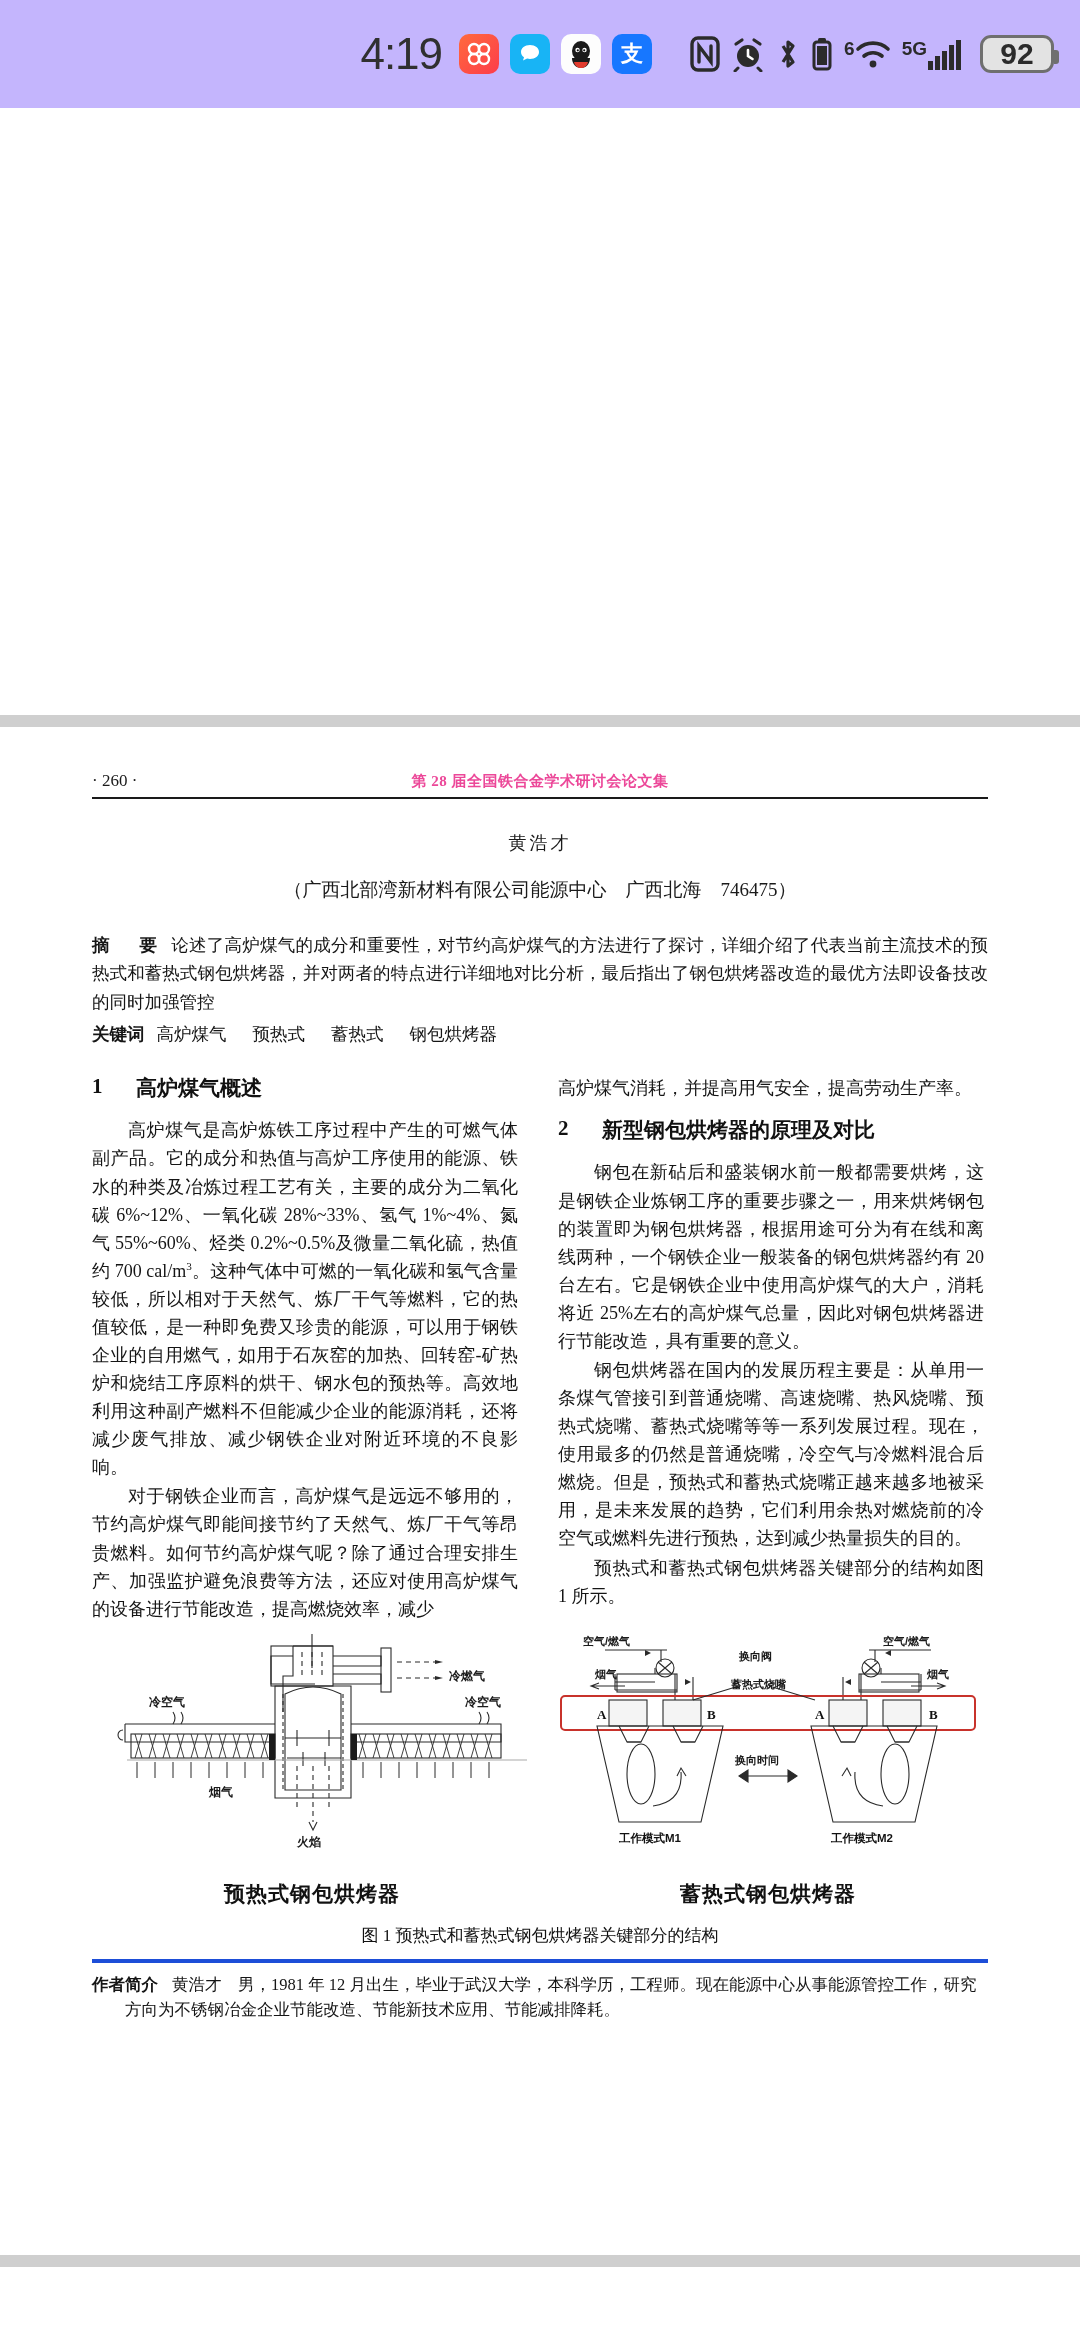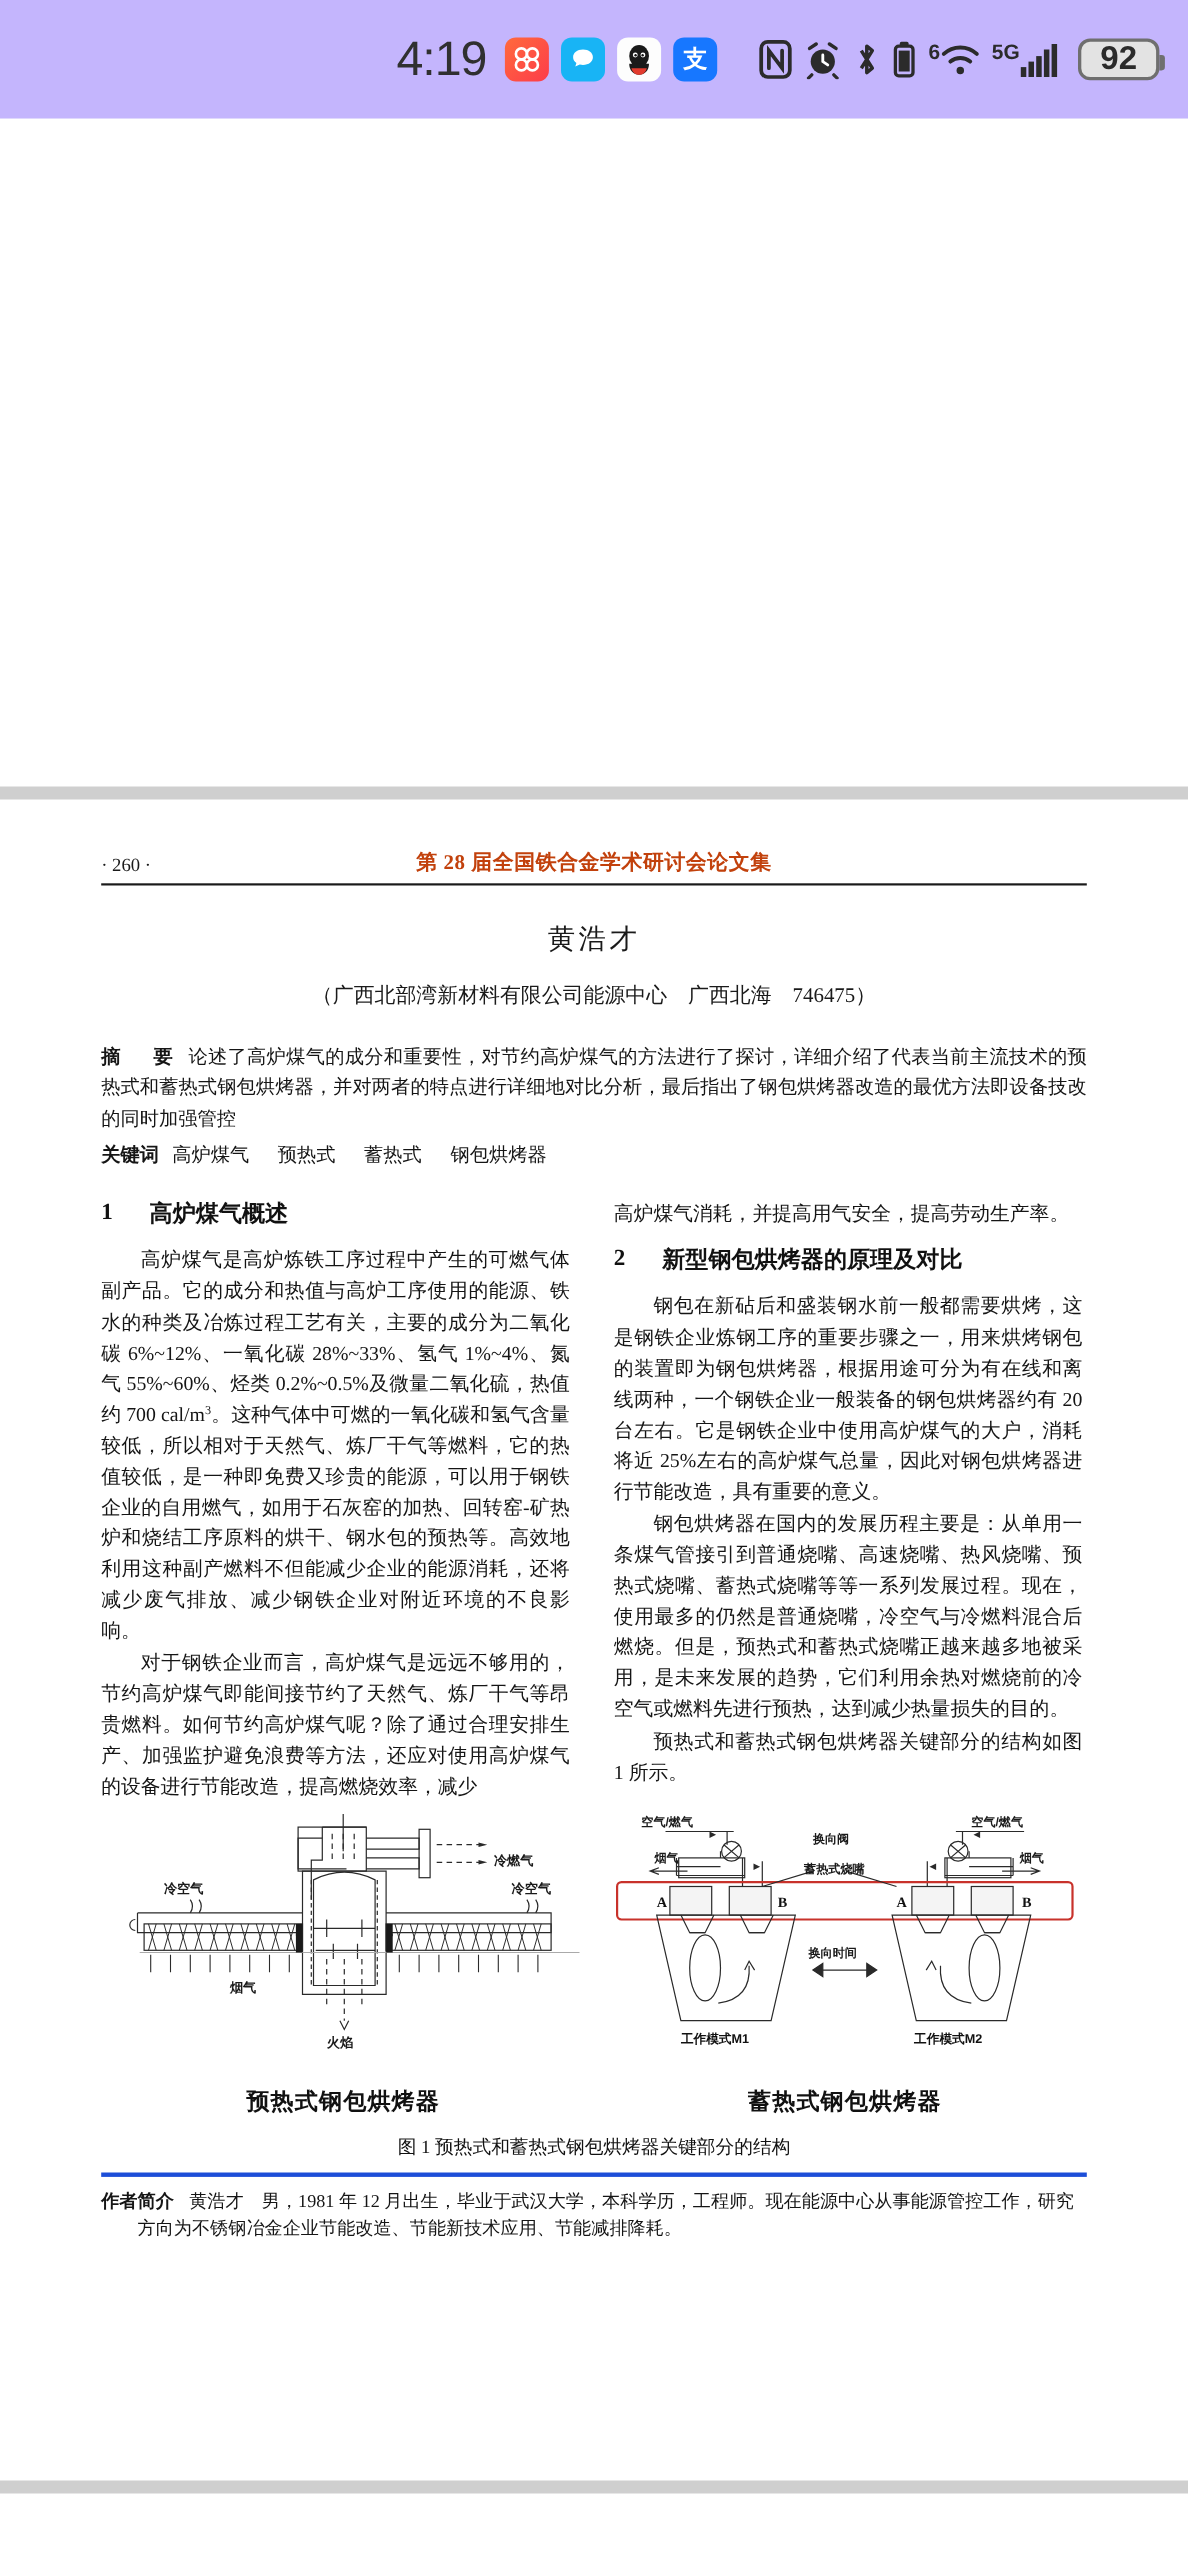--- a/index.html
+++ b/index.html
@@ -68,30 +68,30 @@
   
   .runhead{
     display:flex; align-items:flex-end; padding-top:44px;
     border-bottom:2.5px solid #1a1a1a; padding-bottom:6px;
   }
   .runhead .folio{
     font-size:17px; color:#1a1a1a; width:120px; flex:0 0 120px;
     font-family:"Liberation Serif","DejaVu Serif",serif;
   }
   .runhead .rh-title{
-    flex:1; text-align:center; font-size:19px; font-weight:bold; color:#c2410c;
+    flex:1; text-align:center; font-size:15px; font-weight:bold; color:#ec4899;
     letter-spacing:0.5px; padding-right:120px;
   }
 
   .doc-title{
     text-align:center; font-size:36px; font-weight:bold; color:#111;
     margin-top:38px; letter-spacing:1.5px;
   }
   .doc-author{
-    text-align:center; font-size:25px; color:#1a1a1a;
+    text-align:center; font-size:18px; color:#1a1a1a;
     margin-top:32px; letter-spacing:3px;
   }
   .doc-affil{
     text-align:center; font-size:19px; color:#1a1a1a; margin-top:22px;
   }
 
   .abstract{ margin-top:28px; font-size:17.5px; line-height:1.62; color:#151515; text-align:justify; }
   .abs-label{ font-weight:bold; letter-spacing:6px; margin-right:8px; }
   .keywords{ margin-top:4px; font-size:17.5px; line-height:1.62; color:#151515; }
   .kw-label{ font-weight:bold; margin-right:12px; }

